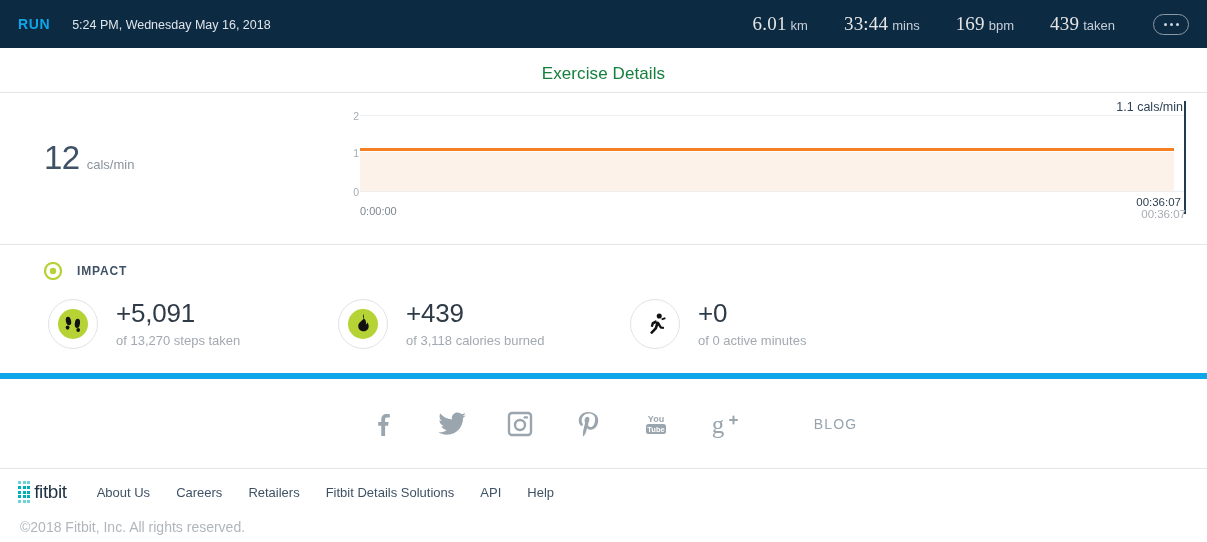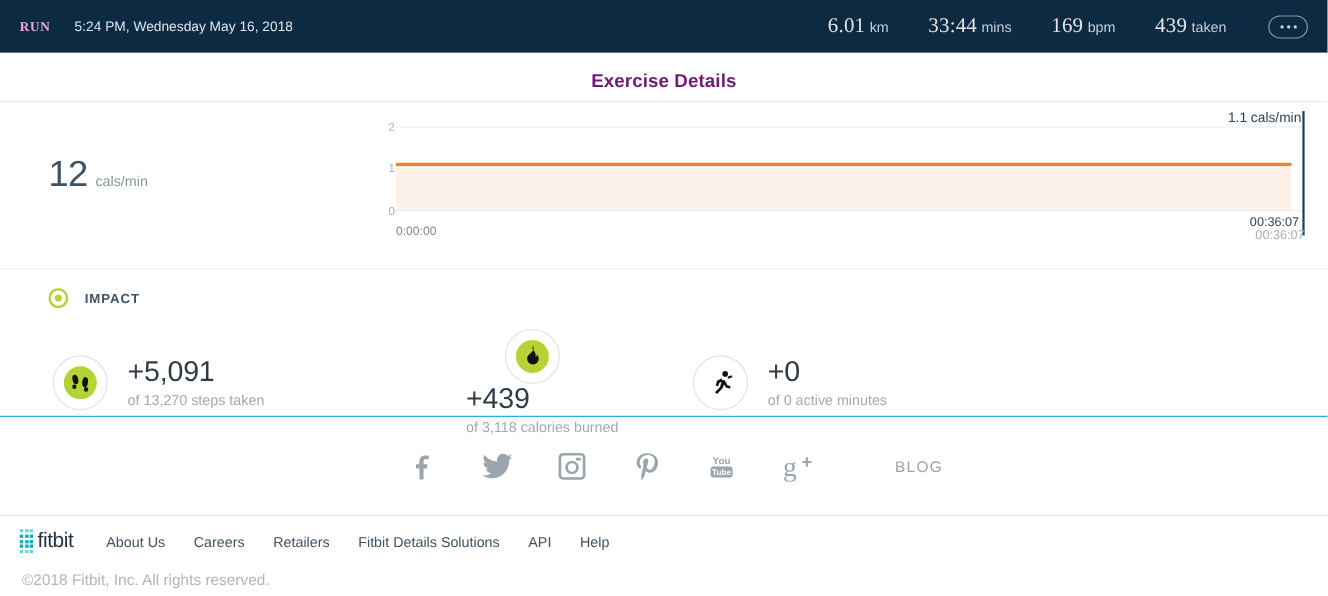--- a/index.html
+++ b/index.html
@@ -13,23 +13,22 @@
 
   
   .topbar {
     height: 48px; background: #0d2a43;
     display: flex; align-items: center;
     padding: 0 18px 0 18px;
     color: #ffffff;
   }
   .topbar-left { display: flex; align-items: baseline; }
   .run-label {
-    font-size: 12px; font-weight: bold; letter-spacing: .6px;
-    color: #f9a8d4;
-    font-family: Liberation Serif, serif;
+    font-size: 14px; font-weight: bold; letter-spacing: .6px;
+    color: #0ea5e9;
   }
   .run-date {
     font-size: 12.5px; color: #dfe5ea; margin-left: 22px; font-weight: normal;
   }
   .topbar-right {
     margin-left: auto; display: flex; align-items: baseline; gap: 0px;
   }
   .stat { margin-left: 36px; white-space: nowrap; }
   .stat-val { font-size: 19px; color: #e5e5e5; font-weight: normal; letter-spacing: .2px; font-family: Liberation Serif, serif; }
   .stat-unit { font-size: 13px; color: #c6cfd7; margin-left: 4px; }
@@ -40,21 +39,21 @@
     gap: 3px; cursor: pointer; align-self: center;
   }
   .menu-btn i { width: 3px; height: 3px; border-radius: 50%; background: #cfd7de; display:block; }
 
   
   .title-bar {
     height: 45px; border-bottom: 1px solid #e4e7ea;
     display: flex; align-items: center; justify-content: center;
     background: #fff;
   }
-  .title-bar h1 { font-size: 17px; font-weight: bold; color: #701a75; letter-spacing: .1px; margin-top: 8px; }
+  .title-bar h1 { font-size: 17px; font-weight: normal; color: #15803d; letter-spacing: .1px; margin-top: 8px; }
 
   
   .cal-section {
     height: 152px; position: relative; border-bottom: 1px solid #e4e7ea;
     background: #fff;
   }
   .cal-left { position: absolute; left: 44px; top: 26px; }
   .sec-head { display: flex; align-items: center; }
   .flame-ico { width: 14px; height: 18px; display:block; }
   .sec-title {
@@ -97,31 +96,31 @@
     position: absolute; left: 20px; top: 104px; font-size: 11px; color: #7d868f;
   }
   .x-end-dark {
     position: absolute; right: 26px; top: 95px; font-size: 11.5px; color: #2f4356;
   }
   .x-end-gray {
     position: absolute; right: 21px; top: 107px; font-size: 11.5px; color: #a7adb4;
   }
 
   
-  .impact-section { height: 134px; border-bottom: 1px solid #0ea5e9; position: relative; background:#fff; }
+  .impact-section { height: 134px; border-bottom: 6px solid #0ea5e9; position: relative; background:#fff; }
   .impact-head { position: absolute; left: 44px; top: 17px; display: flex; align-items: center; }
   .target-ico { width: 18px; height: 18px; display:block; }
   .impact-title {
     font-size: 12px; font-weight: bold; color: #3f5265;
     letter-spacing: .85px; margin-left: 15px;
   }
   .impact-rows { position: absolute; top: 54px; left: 48px; right: 0; display: flex; }
   .impact-item { display: flex; align-items: center; }
   .ii-1 { width: 290px; }
-  .ii-2 { width: 292px; flex-direction: column; }
+  .ii-2 { width: 292px; }
   .ii-3 { width: 290px; }
   .circ {
     width: 50px; height: 50px; border-radius: 50%;
     border: 1px solid #e0e2e4; background: #fff;
     display: flex; align-items: center; justify-content: center;
     flex: 0 0 50px;
   }
   .ii-text { margin-left: 18px; }
   .ii-num { font-size: 26px; color: #2f3c48; font-weight: 300; letter-spacing: -.2px; line-height: 1.05; }
   .ii-sub { font-size: 13px; color: #a2a9b0; margin-top: 5px; }

